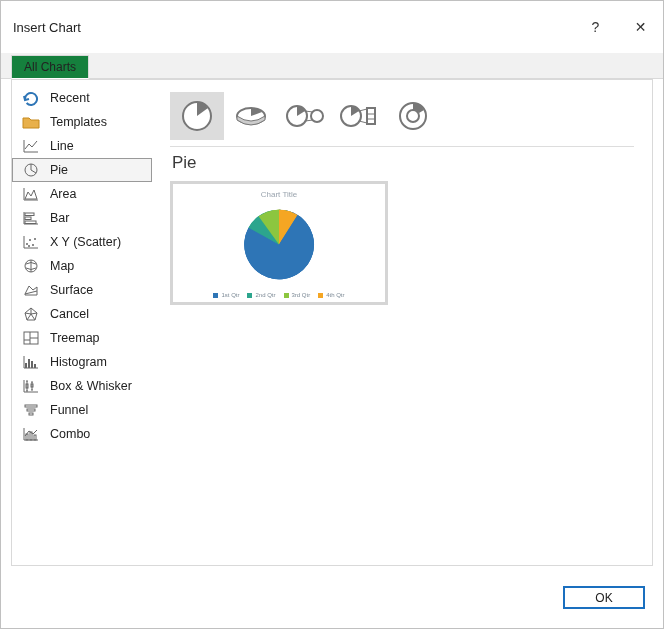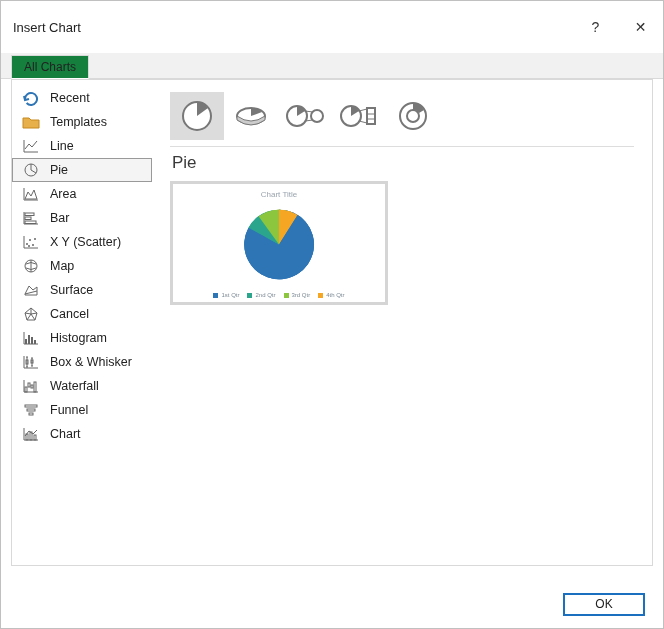--- a/index.html
+++ b/index.html
@@ -72,21 +72,21 @@
   }
   .preview-legend {
     display:flex; gap:8px; font-size:6px; color:#7d8a96; margin-top:4px;
   }
   .preview-legend span::before {
     content:""; display:inline-block; width:5px;height:5px; margin-right:3px; vertical-align:middle;
   }
   .lg1::before{ background:#2E75B6;} .lg2::before{background:#2CA58D;}
   .lg3::before{background:#8CC63F;} .lg4::before{background:#F5A623;}
   .footer {
-    height:42px; display:flex; justify-content:flex-end; align-items:center; gap:29px;
+    height:42px; display:flex; justify-content:flex-end; align-items:flex-start; gap:29px;
     padding:0 18px 6px 0;
   }
   .btn {
     min-width:82px; height:23px; font-size:12px;
     background:#f0f0f0; border:1px solid #adadad; color:#222;
     display:flex;align-items:center;justify-content:center;
   }
   .btn.primary { border:2px solid #1a6fbf; background:#fff;}
 </style>
 </head>
@@ -213,20 +213,29 @@
 
       <div class="side-item">
         <span class="side-icon">
           <svg width="18" height="16" viewBox="0 0 18 16">
               <path d="M9 2 L15 7 L13 14 L5 14 L3 7 Z M9 8 L9 2 M9 8 L15 7 M9 8 L13 14 M9 8 L5 14 M9 8 L3 7" stroke="#666" fill="none"></path>
             </svg>
         </span>
         <span>Cancel</span>
       </div>
 
+      <div class="side-item">
+        <span class="side-icon">
+          <svg width="18" height="16" viewBox="0 0 18 16">
+              <rect x="2" y="2" width="14" height="12" fill="none" stroke="#666"></rect>
+              <path d="M8 2 V14 M8 8 H16 M2 10 H8" stroke="#666"></path>
+            </svg>
+        </span>
+        <span>Treemap</span>
+      </div>
 
 
       <div class="side-item">
         <span class="side-icon">
           <svg width="18" height="16" viewBox="0 0 18 16">
               <path d="M2 14 V2 M2 14 H16" stroke="#666" fill="none"></path>
               <rect x="3" y="9" width="2" height="5" fill="#666"></rect>
               <rect x="6" y="5" width="2" height="9" fill="#666"></rect>
               <rect x="9" y="7" width="2" height="7" fill="#666"></rect>
               <rect x="12" y="10" width="2" height="4" fill="#666"></rect>
@@ -241,32 +250,20 @@
               <path d="M2 14 V2 M2 14 H16" stroke="#666" fill="none"></path>
               <path d="M5 3 V13 M4 3 H6 M4 13 H6" stroke="#666"></path>
               <rect x="4" y="6" width="2" height="4" fill="none" stroke="#666"></rect>
               <path d="M10 4 V12 M9 4 H11 M9 12 H11" stroke="#666"></path>
               <rect x="9" y="6" width="2" height="3" fill="none" stroke="#666"></rect>
             </svg>
         </span>
         <span>Box &amp; Whisker</span>
       </div>
 
-      <div class="side-item">
-        <span class="side-icon">
-          <svg width="18" height="16" viewBox="0 0 18 16">
-              <path d="M2 14 V2 M2 14 H16" stroke="#666" fill="none"></path>
-              <rect x="3" y="9" width="2" height="5" fill="none" stroke="#666"></rect>
-              <rect x="6" y="5" width="2" height="4" fill="none" stroke="#666"></rect>
-              <rect x="9" y="7" width="2" height="3" fill="none" stroke="#666"></rect>
-              <rect x="12" y="4" width="2" height="10" fill="none" stroke="#666"></rect>
-            </svg>
-        </span>
-        <span>Waterfall</span>
-      </div>
 
       <div class="side-item">
         <span class="side-icon">
           <svg width="18" height="16" viewBox="0 0 18 16">
               <rect x="3" y="3" width="12" height="2" fill="none" stroke="#666"></rect>
               <rect x="5" y="7" width="8" height="2" fill="none" stroke="#666"></rect>
               <rect x="7" y="11" width="4" height="2" fill="none" stroke="#666"></rect>
             </svg>
         </span>
         <span>Funnel</span>
@@ -275,21 +272,21 @@
       <div class="side-item">
         <span class="side-icon">
           <svg width="18" height="16" viewBox="0 0 18 16">
               <path d="M2 14 V2 M2 14 H16" stroke="#666" fill="none"></path>
               <rect x="4" y="8" width="2" height="6" fill="none" stroke="#666"></rect>
               <rect x="8" y="6" width="2" height="8" fill="none" stroke="#666"></rect>
               <rect x="12" y="9" width="2" height="5" fill="none" stroke="#666"></rect>
               <path d="M3 10 L7 5 L11 8 L15 4" stroke="#666" fill="none"></path>
             </svg>
         </span>
-        <span>Chart</span>
+        <span>Combo</span>
       </div>
 
     </div>
 
     <div class="main">
 
       <div class="subtype-row">
         <div class="subtype selected">
           <svg width="40" height="36" viewBox="0 0 40 36">
               <circle cx="20" cy="18" r="14" fill="#fff" stroke="#777" stroke-width="2"></circle>

